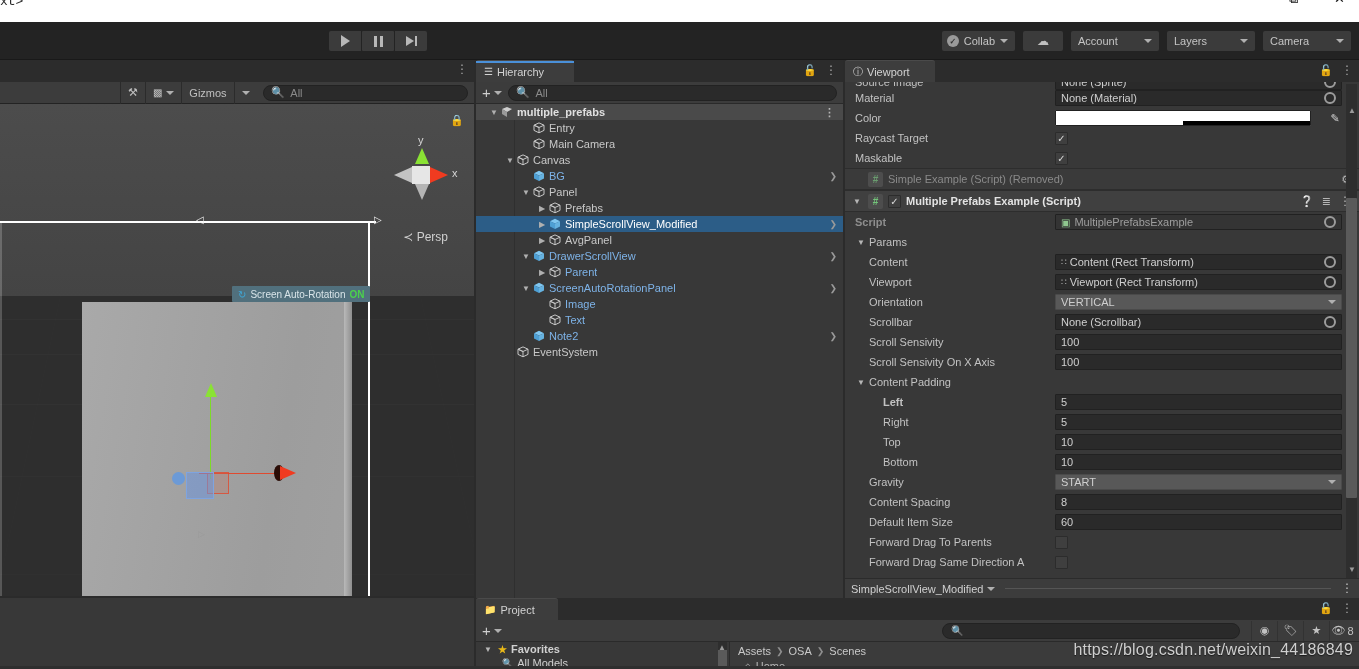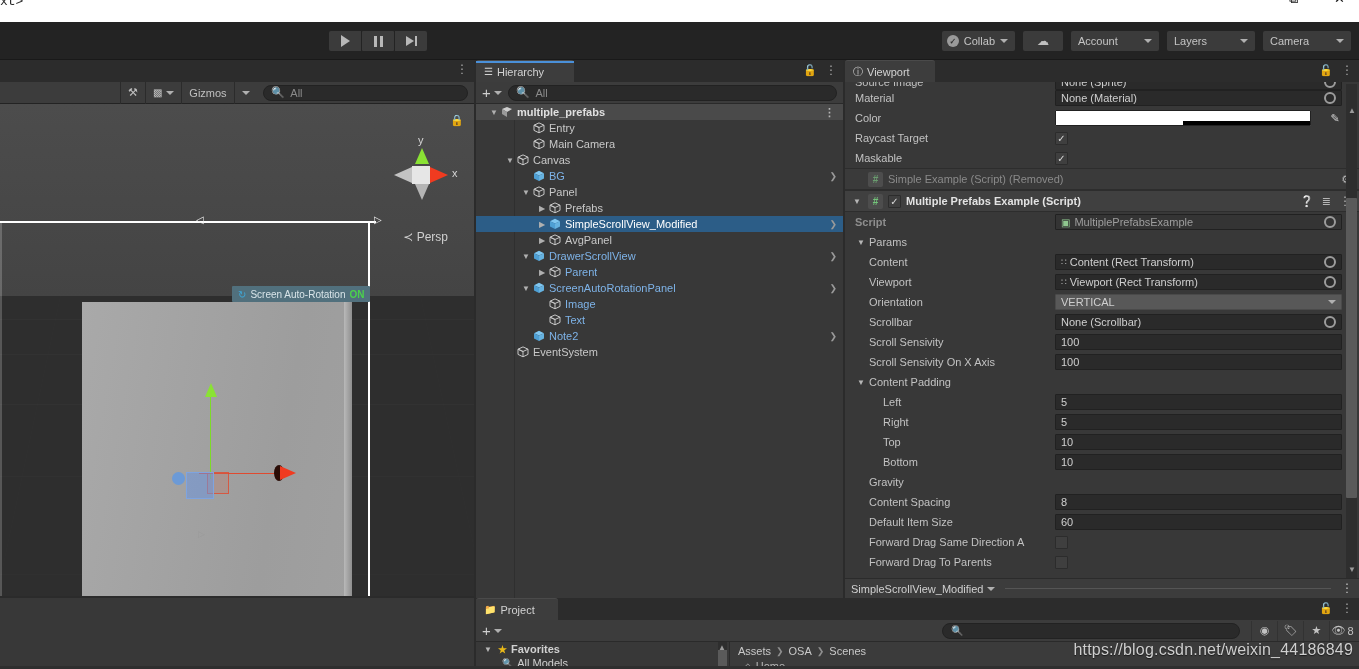--- a/index.html
+++ b/index.html
@@ -744,21 +744,21 @@
             </div>
           </div>
           <div class="ip-row">
             <div class="ip-label" style="padding-left: 0px; display: flex; align-items: center; gap: 2px;">
               <span class="foldout">▼</span>
               <span>Content Padding</span>
             </div>
             <div class="ip-field" style="background: transparent; border: none;"></div>
           </div>
           <div class="ip-row">
-            <div class="ip-label" style="padding-left: 28px;">Left</div>
+            <div class="ip-label" style="padding-left: 28px; font-weight: bold;">Left</div>
             <div class="ip-field">
               <span>5</span>
             </div>
           </div>
           <div class="ip-row">
             <div class="ip-label" style="padding-left: 28px;">Right</div>
             <div class="ip-field">
               <span>5</span>
             </div>
           </div>
@@ -769,41 +769,45 @@
             </div>
           </div>
           <div class="ip-row">
             <div class="ip-label" style="padding-left: 28px;">Bottom</div>
             <div class="ip-field">
               <span>10</span>
             </div>
           </div>
           <div class="ip-row">
             <div class="ip-label" style="padding-left: 14px;">Gravity</div>
+            <div class="ip-field dropdown">
+              <span>START</span>
+              <span class="caret"></span>
+            </div>
           </div>
           <div class="ip-row">
             <div class="ip-label" style="padding-left: 14px;">Content Spacing</div>
             <div class="ip-field">
               <span>8</span>
             </div>
           </div>
           <div class="ip-row">
             <div class="ip-label" style="padding-left: 14px;">Default Item Size</div>
             <div class="ip-field">
               <span>60</span>
             </div>
           </div>
           <div class="ip-row">
-            <div class="ip-label" style="padding-left: 14px;">Forward Drag Same Direction A</div>
+            <div class="ip-label" style="padding-left: 14px;">Forward Drag To Parents</div>
             <div class="ip-field" style="background: transparent; border: none; padding: 0px;">
               <span class="chk"></span>
             </div>
           </div>
           <div class="ip-row">
-            <div class="ip-label" style="padding-left: 14px;">Forward Drag To Parents</div>
+            <div class="ip-label" style="padding-left: 14px;">Forward Drag Same Direction A</div>
             <div class="ip-field" style="background: transparent; border: none; padding: 0px;">
               <span class="chk"></span>
             </div>
           </div>
         </div>
 
       <div class="insp-scroll"></div>
       <div class="insp-thumb"></div>
       <div class="sc-arrow" style="top:24px;">▲</div>
       <div class="sc-arrow" style="bottom:24px;">▼</div>

